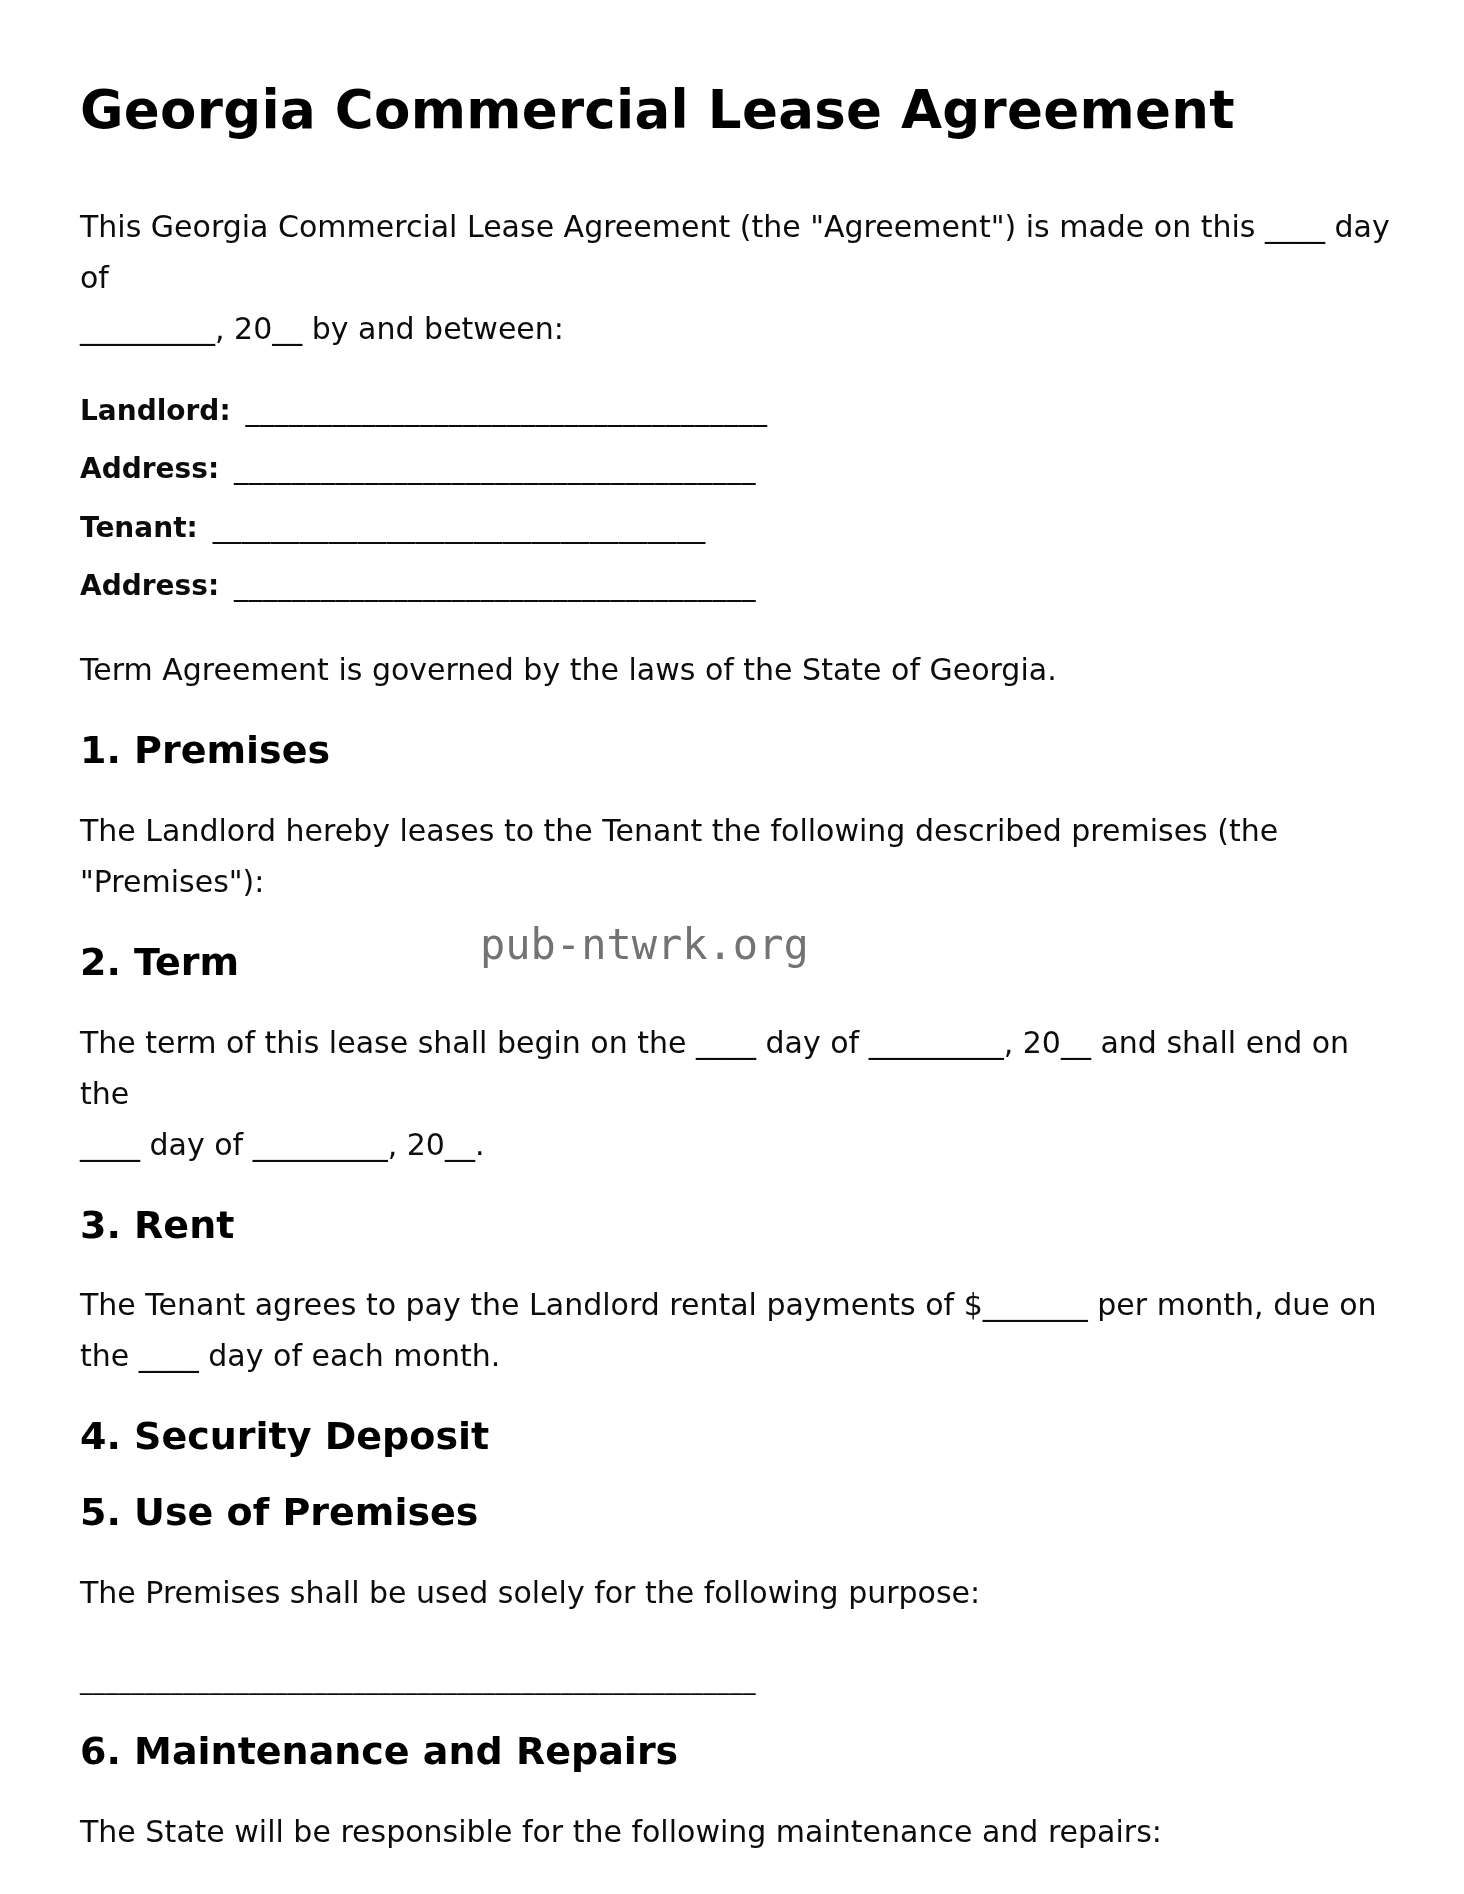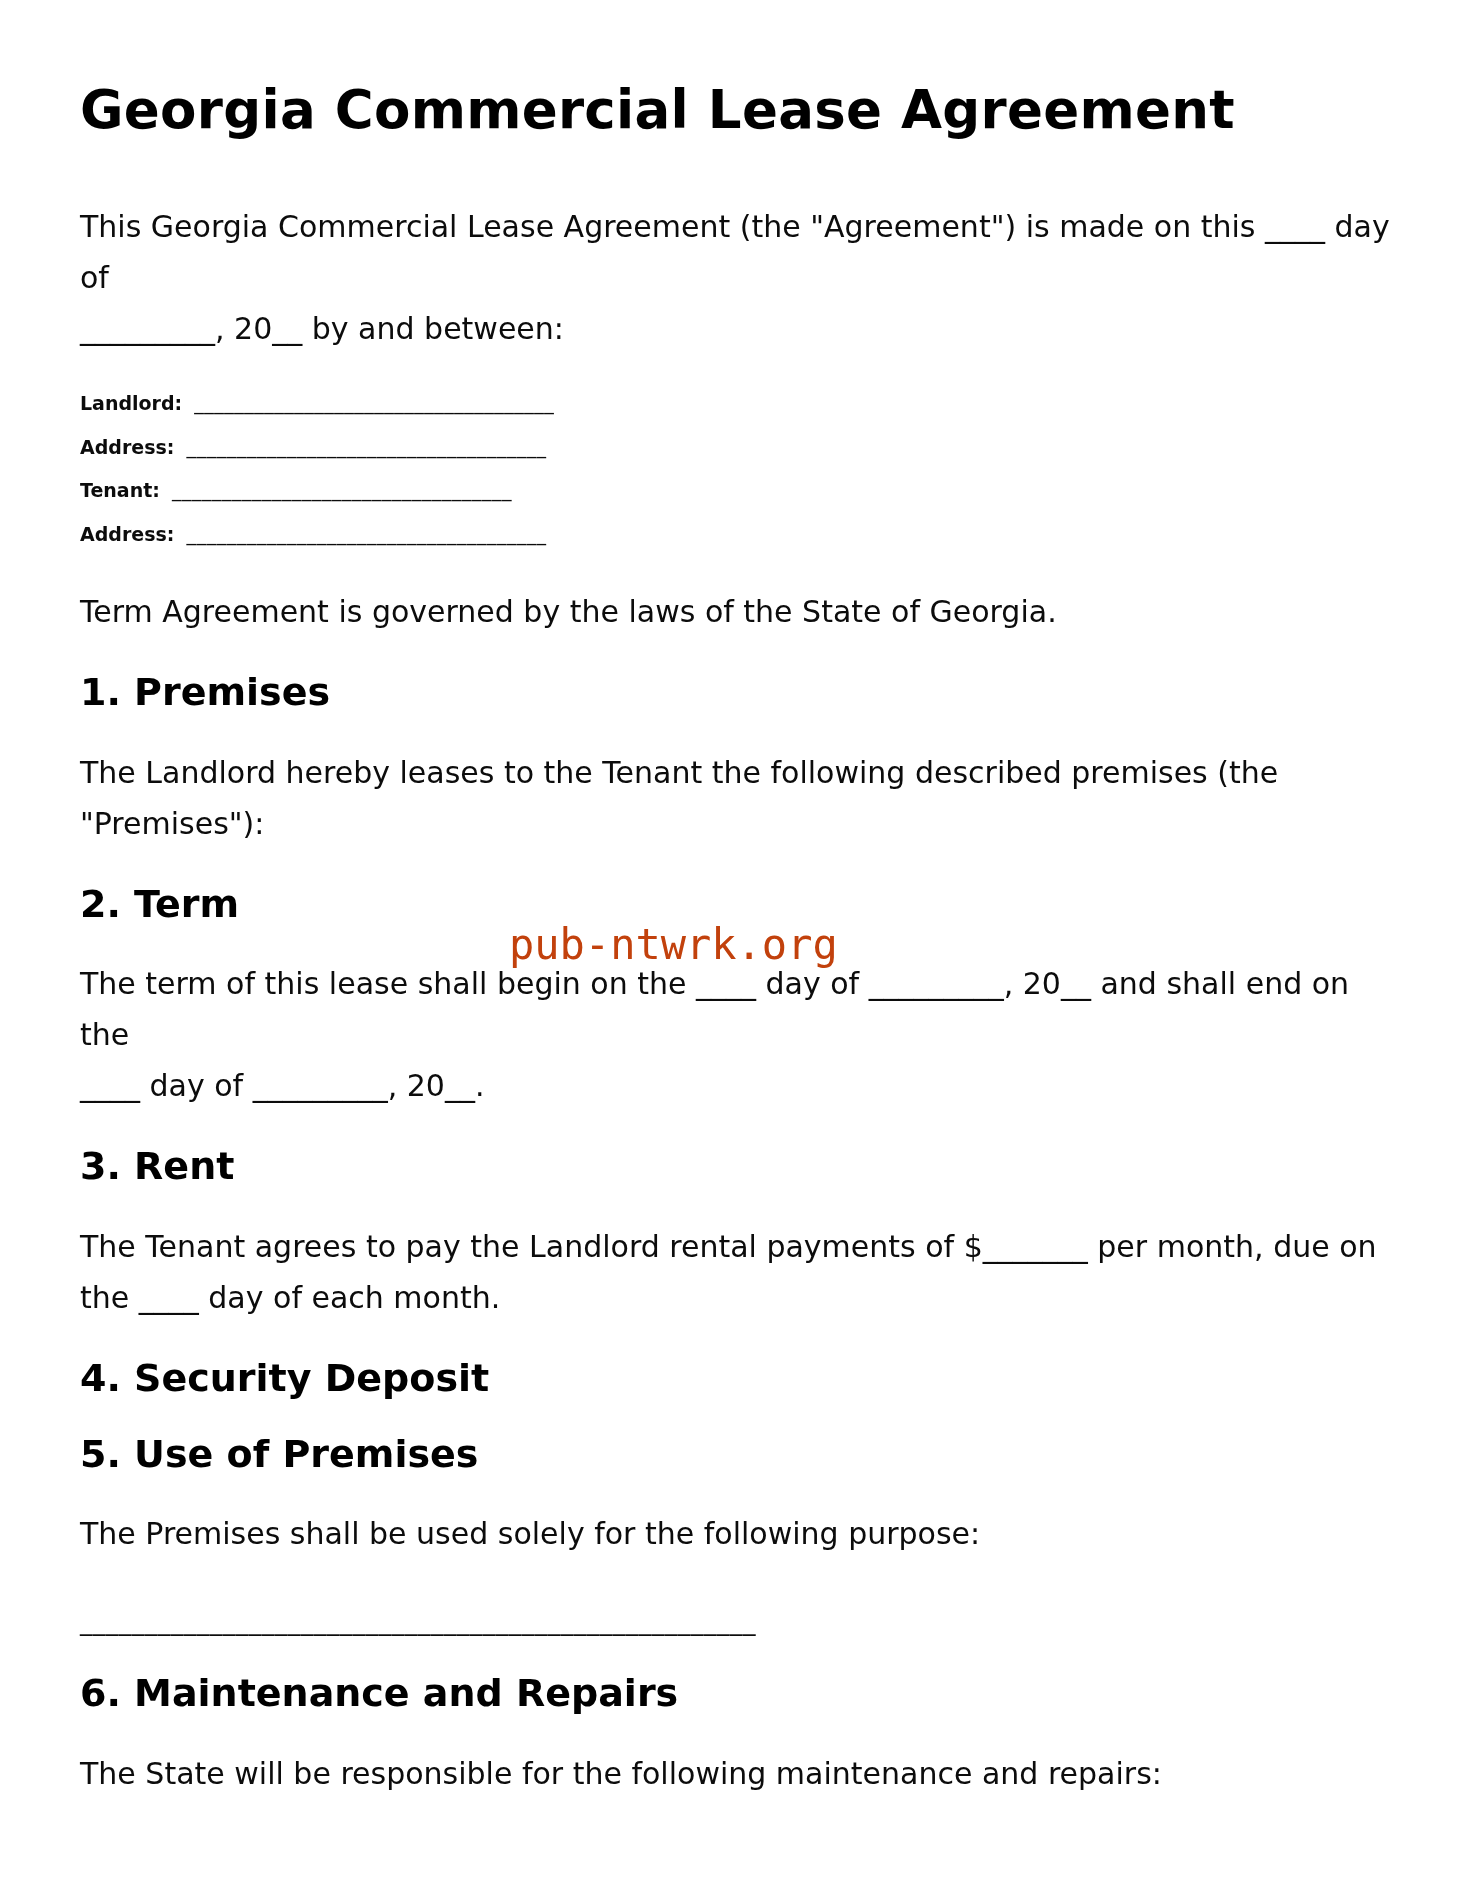--- a/index.html
+++ b/index.html
@@ -38,21 +38,21 @@
     color: #000000;
   }
   .para {
     font-size: 30px;
     line-height: 1.7;
     margin: 1px 0 34px 0;
     max-width: 1315px;
     white-space: pre-line;
   }
   .field {
-    font-size: 19px;
+    font-size: 28px;
     line-height: 1.62;
     margin: 0 0 13px 0;
   }
   .field .lbl {
     font-weight: bold;
   }
   .field .blank {
     margin-left: 6px;
     letter-spacing: 0.5px;
   }
@@ -60,26 +60,26 @@
     margin-top: 36px;
   }
   .blankline {
     font-size: 25px;
     line-height: 1.7;
     margin: 42px 0 12px 0;
     letter-spacing: 0.5px;
   }
   .watermark {
     position: absolute;
-    left: 509px;
+    left: 480px;
     top: 920px;
     font-family: "DejaVu Sans Mono", "Liberation Mono", monospace;
     font-size: 42px;
     font-weight: normal;
-    color: #c2410c;
+    color: #737373;
     pointer-events: none;
     white-space: nowrap;
   }
 </style>
 </head>
 <body>
 
 <div class="page">
 
   <h1>Georgia Commercial Lease Agreement</h1>

